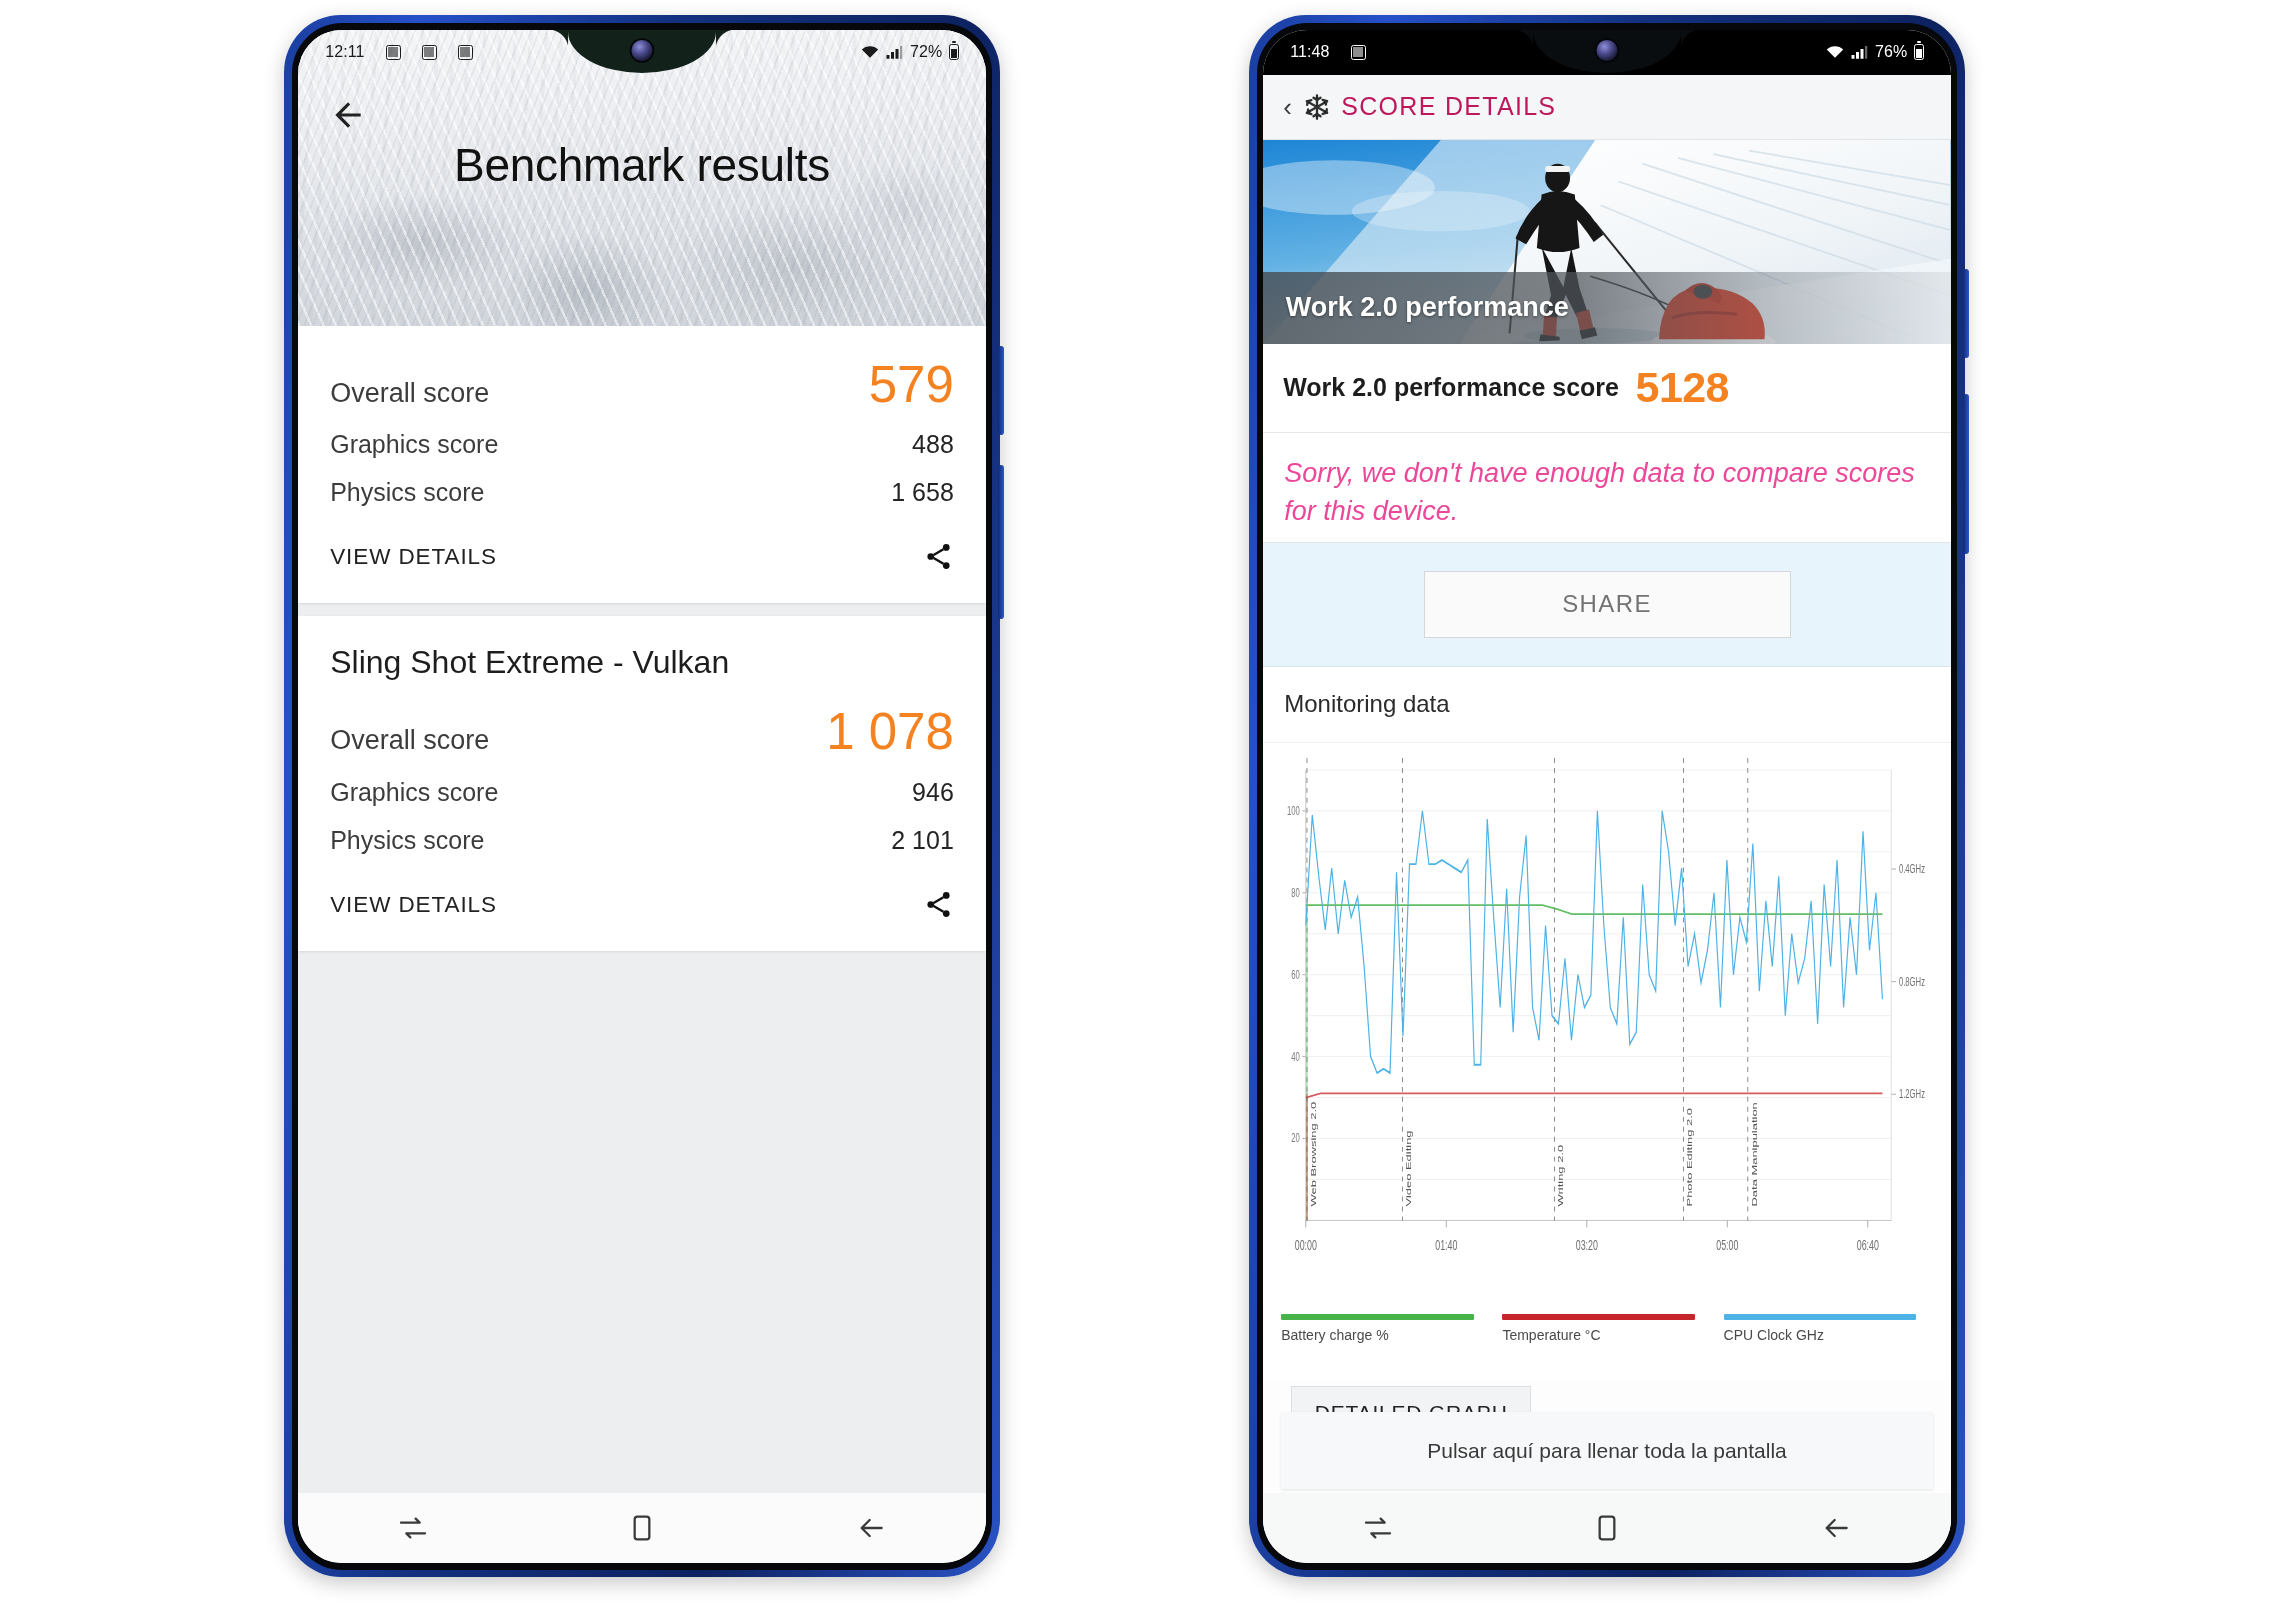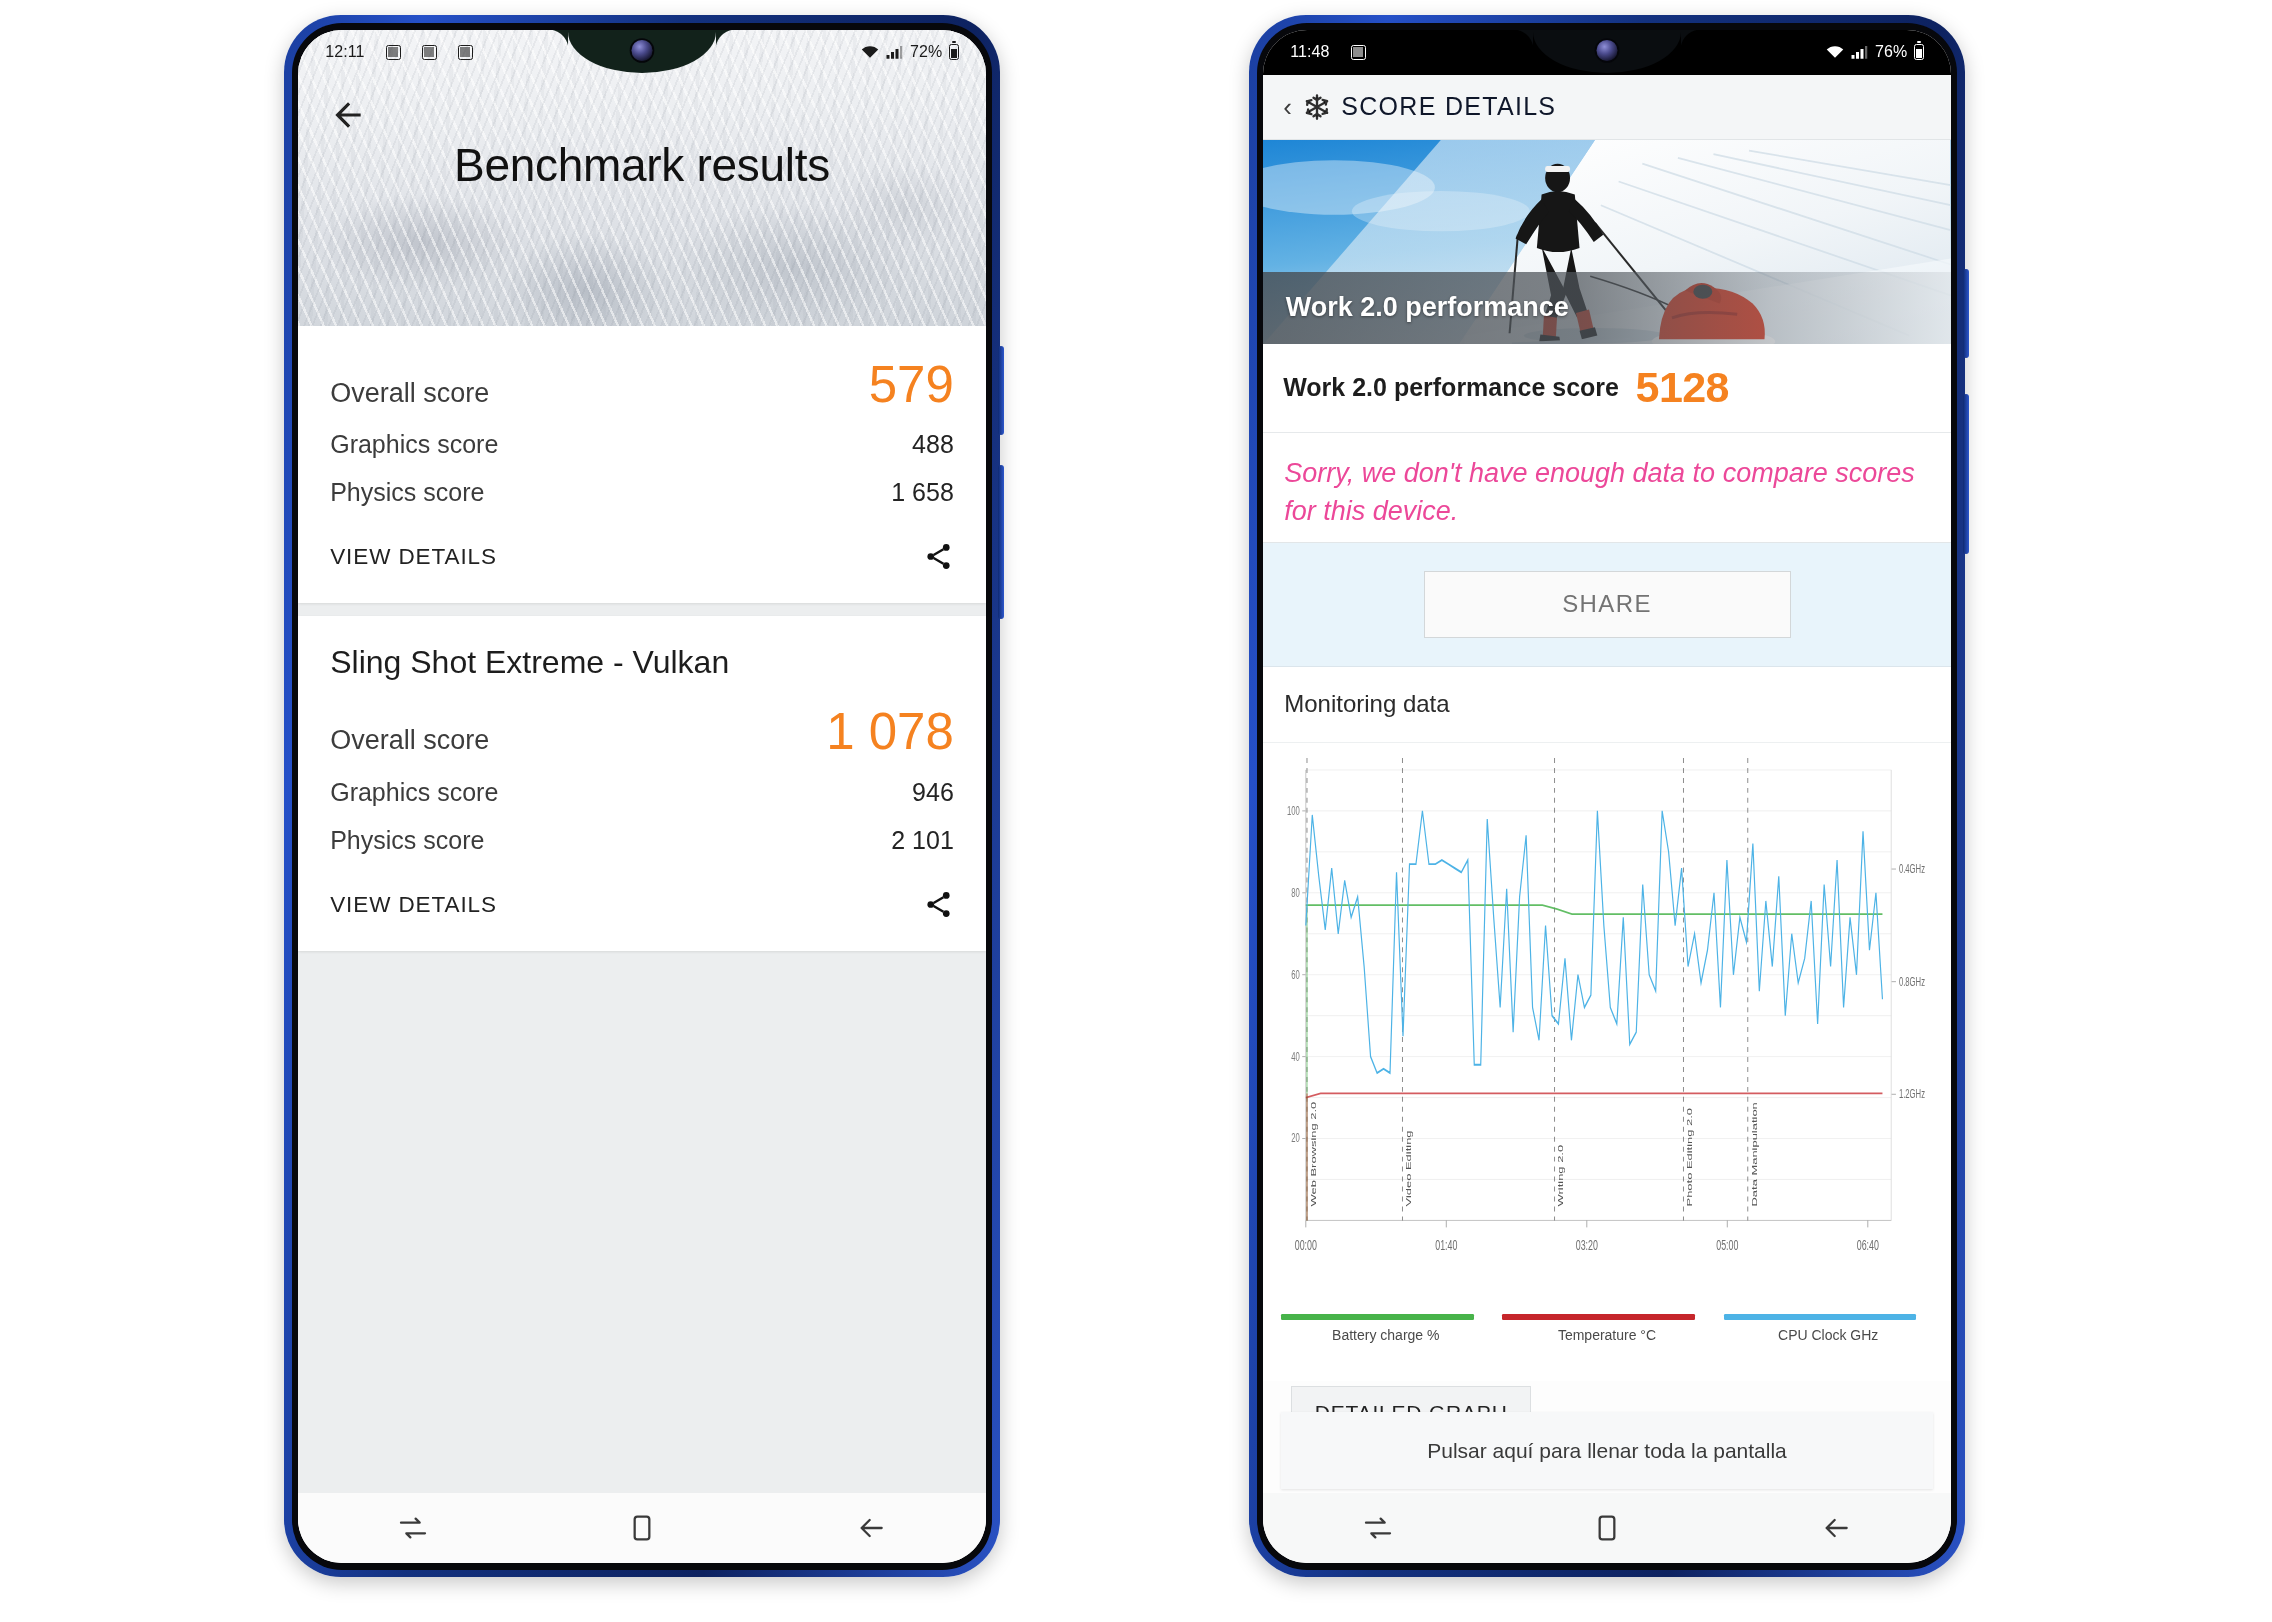--- a/index.html
+++ b/index.html
@@ -135,21 +135,21 @@
   .navbar.dim { background:#f7f8f8; }
   .nav-ic { width:32px; height:32px; }
 
   
   .appbar {
     flex:0 0 65px; background:#f4f6f7; display:flex; align-items:center;
     padding: 0 18px 0 20px; gap: 10.7px; border-bottom:0.6px solid #e1e5e7;
   }
   .appbar .chev { font-size:26px; color:#3b3b3b; line-height:1; }
   .snow-ic { width:28px; height:28px; color:#2f2f2f; }
-  .appbar .title { font-size: 25px; letter-spacing: 1.3px; color:#0f172a; font-weight:500; }
+  .appbar .title { font-size: 25px; letter-spacing: 1.3px; color:#be185d; font-weight:500; }
 
   .banner { position:relative; flex:0 0 204px; overflow:hidden;
     background: linear-gradient(180deg,#2f8ed8 0%,#63b4e6 26%,#bcd9ea 45%,#e8f0f5 58%,#f6fafc 100%);
   }
   .slope{ position:absolute; inset:0; }
   .banner-cap {
     position:absolute; left:0; right:0; bottom:0; height: 72px;
     background: linear-gradient(90deg, rgba(70,75,80,.80) 0%, rgba(80,86,92,.72) 46%, rgba(104,112,120,.40) 74%, rgba(130,138,146,.12) 100%);
     display:flex; align-items:center; padding-left: 22.5px;
   }
@@ -167,21 +167,21 @@
   .share-wrap { flex:0 0 124px; background:#e8f4fb; display:flex; align-items:center; justify-content:center;
                 border-bottom:0.6px solid #dbe5ec; }
   .share-btn { width: 367px; height: 67px; background:#fafafa; border:0.6px solid #d3d7d9;
                display:flex; align-items:center; justify-content:center;
                font-size: 24px; letter-spacing: 1.4px; color:#737373; }
 
   .mon-head { flex:0 0 76px; display:flex; align-items:center; padding:0 21px;
               background:#fff; font-size:24px; color:#2b2b2b; border-bottom:0.6px solid #edf0f1;}
 
   .chart-box { flex: 1 1 auto; background:#fff; padding: 9.5px 12px 0 12px; position:relative; }
-  .legend { flex:0 0 71px; background:#fff; display:flex; padding: 3.6px 18px 0 18px; gap: 12px; text-align: center; }
+  .legend { flex:0 0 71px; background:#fff; display:flex; padding: 3.6px 18px 0 18px; gap: 12px; }
   .leg-item { flex:1; }
   .leg-bar { height: 6.5px; width: 92%; border-radius:1.2px; }
   .leg-txt { font-size: 14px; color:#4a4a4a; margin-top: 7px; }
 
   .detail-wrap { flex:0 0 112px; background:#fdfdfd; position:relative; }
   .detail-btn { position:absolute; left: 28px; top: 4.7px; width: 240px; height: 54px;
                 background:#f2f3f4; border:0.6px solid #dcdfe1;
                 display:flex; align-items:center; justify-content:center;
                 font-size: 21px; letter-spacing: 0.8px; color:#232323; }
   .tooltip { position:absolute; left: 18px; right: 18px; top: 31px; height: 77px;

